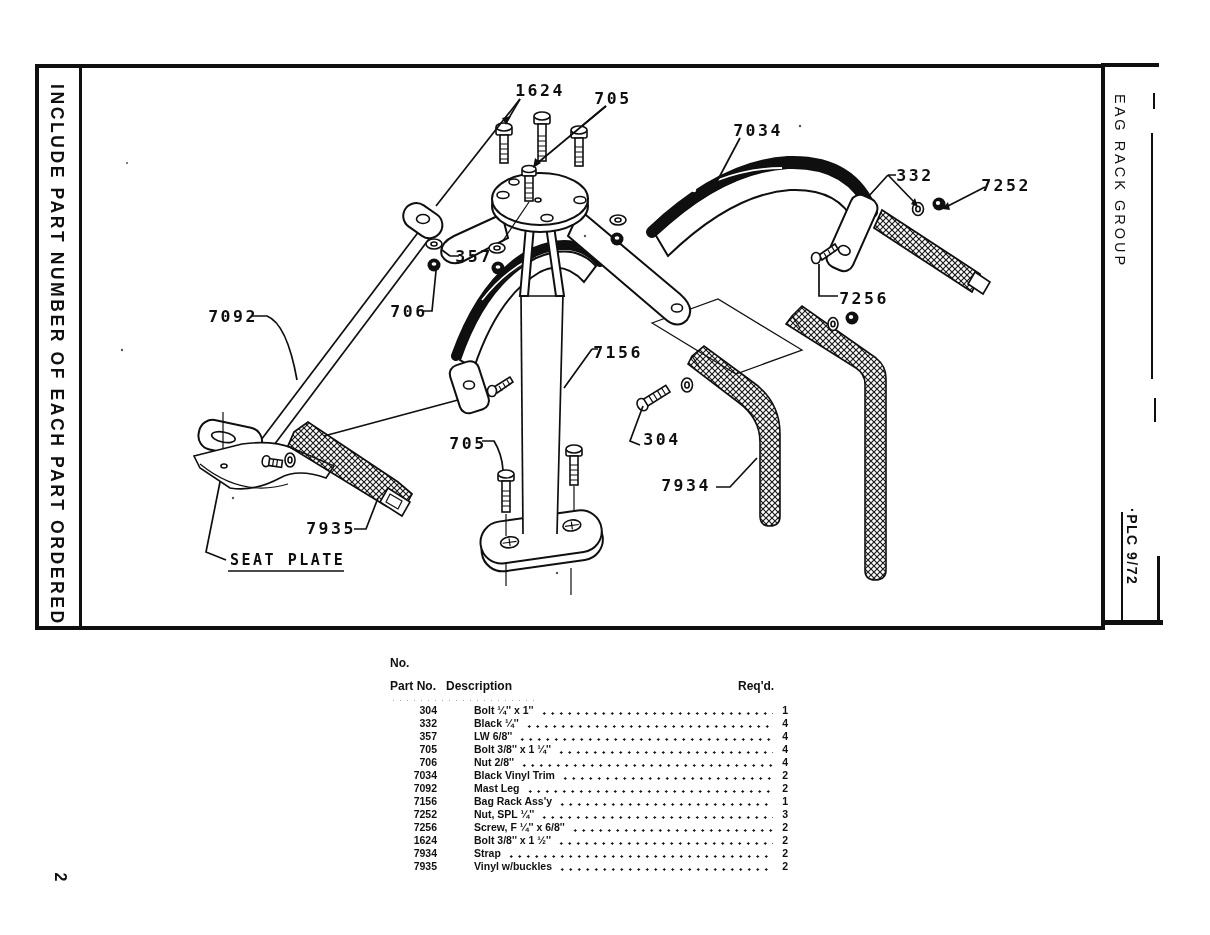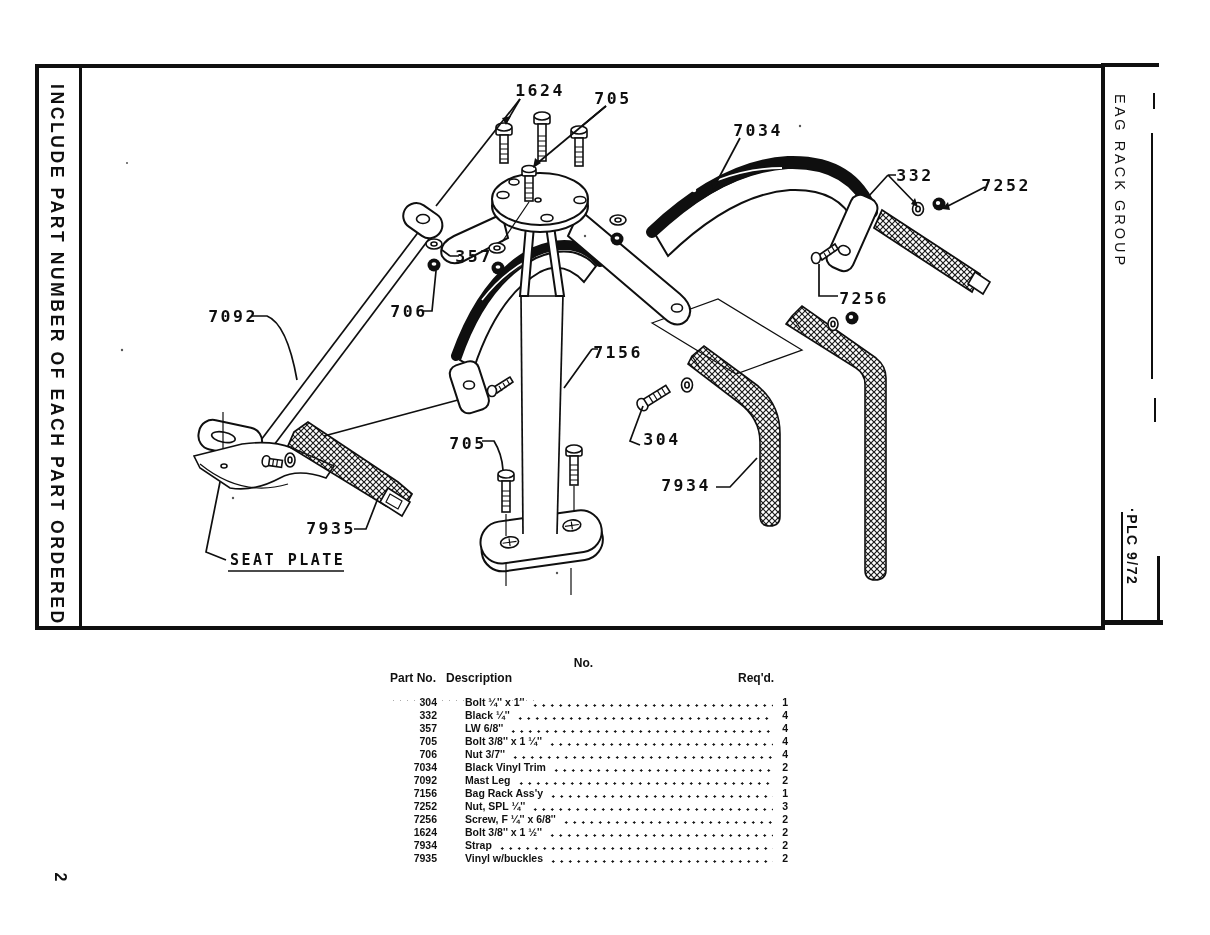--- a/index.html
+++ b/index.html
@@ -9,27 +9,27 @@
   .main-box{left:35px;top:64px;width:1062px;height:558px;border:4px solid #0f0f0f;}
   .strip{left:0;top:0;bottom:0;width:40px;border-right:3px solid #0f0f0f;}
   .notice{position:absolute;left:7px;top:16px;writing-mode:vertical-rl;white-space:nowrap;
           font-weight:bold;font-size:17.5px;letter-spacing:2.6px;}
   .diagram-svg{left:43px;top:0;}
   .group-title{left:1112px;top:94px;writing-mode:vertical-rl;font-size:14.5px;letter-spacing:3px;white-space:nowrap;}
   .doc-code{left:1124px;top:508px;writing-mode:vertical-rl;font-size:14px;font-weight:bold;letter-spacing:1.5px;white-space:nowrap;}
   .pagenum{left:56px;top:868px;font-size:16px;font-weight:bold;transform:rotate(90deg);}
   .ink{background:#0f0f0f;}
   .table-block{left:390px;top:656px;width:398px;font-weight:bold;}
-  .thead-no{text-align:center;padding-right:11px;font-size:12px;}
-  .thead-row{display:flex;font-size:12px;margin-top:1px;}
+  .thead-no{text-align:left;padding-right:11px;font-size:12px;}
+  .thead-row{display:flex;font-size:12px;margin-top:9px;}
   .h-pn{width:56px;} .h-desc{flex:1;text-align:left;} .h-req{width:50px;}
   .rows{margin-top:11px;}
   .prow{display:flex;align-items:baseline;height:13px;font-size:10.5px;}
   .pn{width:47px;text-align:right;}
-  .desc{margin-left:28px;white-space:nowrap;}
+  .desc{margin-left:37px;white-space:nowrap;}
   .leader{flex:1;align-self:stretch;margin:0 3px 0 6px;
           background-image:radial-gradient(circle,#151515 1.05px,rgba(0,0,0,0) 1.3px);
           background-size:8.5px 3px;background-repeat:repeat-x;
           background-position:left calc(100% - 2px);}
   .qty{width:12px;text-align:right;}
   .faintline{left:390px;top:699px;width:150px;height:3px;opacity:.55;
           background-image:radial-gradient(circle,#666 .8px,rgba(0,0,0,0) 1px);
           background-size:7px 3px;background-repeat:repeat-x;}
   .co{font-family:"DejaVu Sans Mono",monospace;font-size:16.5px;letter-spacing:2.5px;font-weight:600;fill:#0f0f0f;}
   .co2{font-family:"DejaVu Sans Mono",monospace;font-size:15px;letter-spacing:2.5px;font-weight:600;fill:#0f0f0f;}
@@ -354,21 +354,21 @@
         <span class="qty">4</span>
       </div>
       <div class="prow">
         <span class="pn">705</span>
         <span class="desc">Bolt 3/8'' x 1 ¼''</span>
         <span class="leader"></span>
         <span class="qty">4</span>
       </div>
       <div class="prow">
         <span class="pn">706</span>
-        <span class="desc">Nut 3/7''</span>
+        <span class="desc">Nut 2/8''</span>
         <span class="leader"></span>
         <span class="qty">4</span>
       </div>
       <div class="prow">
         <span class="pn">7034</span>
         <span class="desc">Black Vinyl Trim</span>
         <span class="leader"></span>
         <span class="qty">2</span>
       </div>
       <div class="prow">

